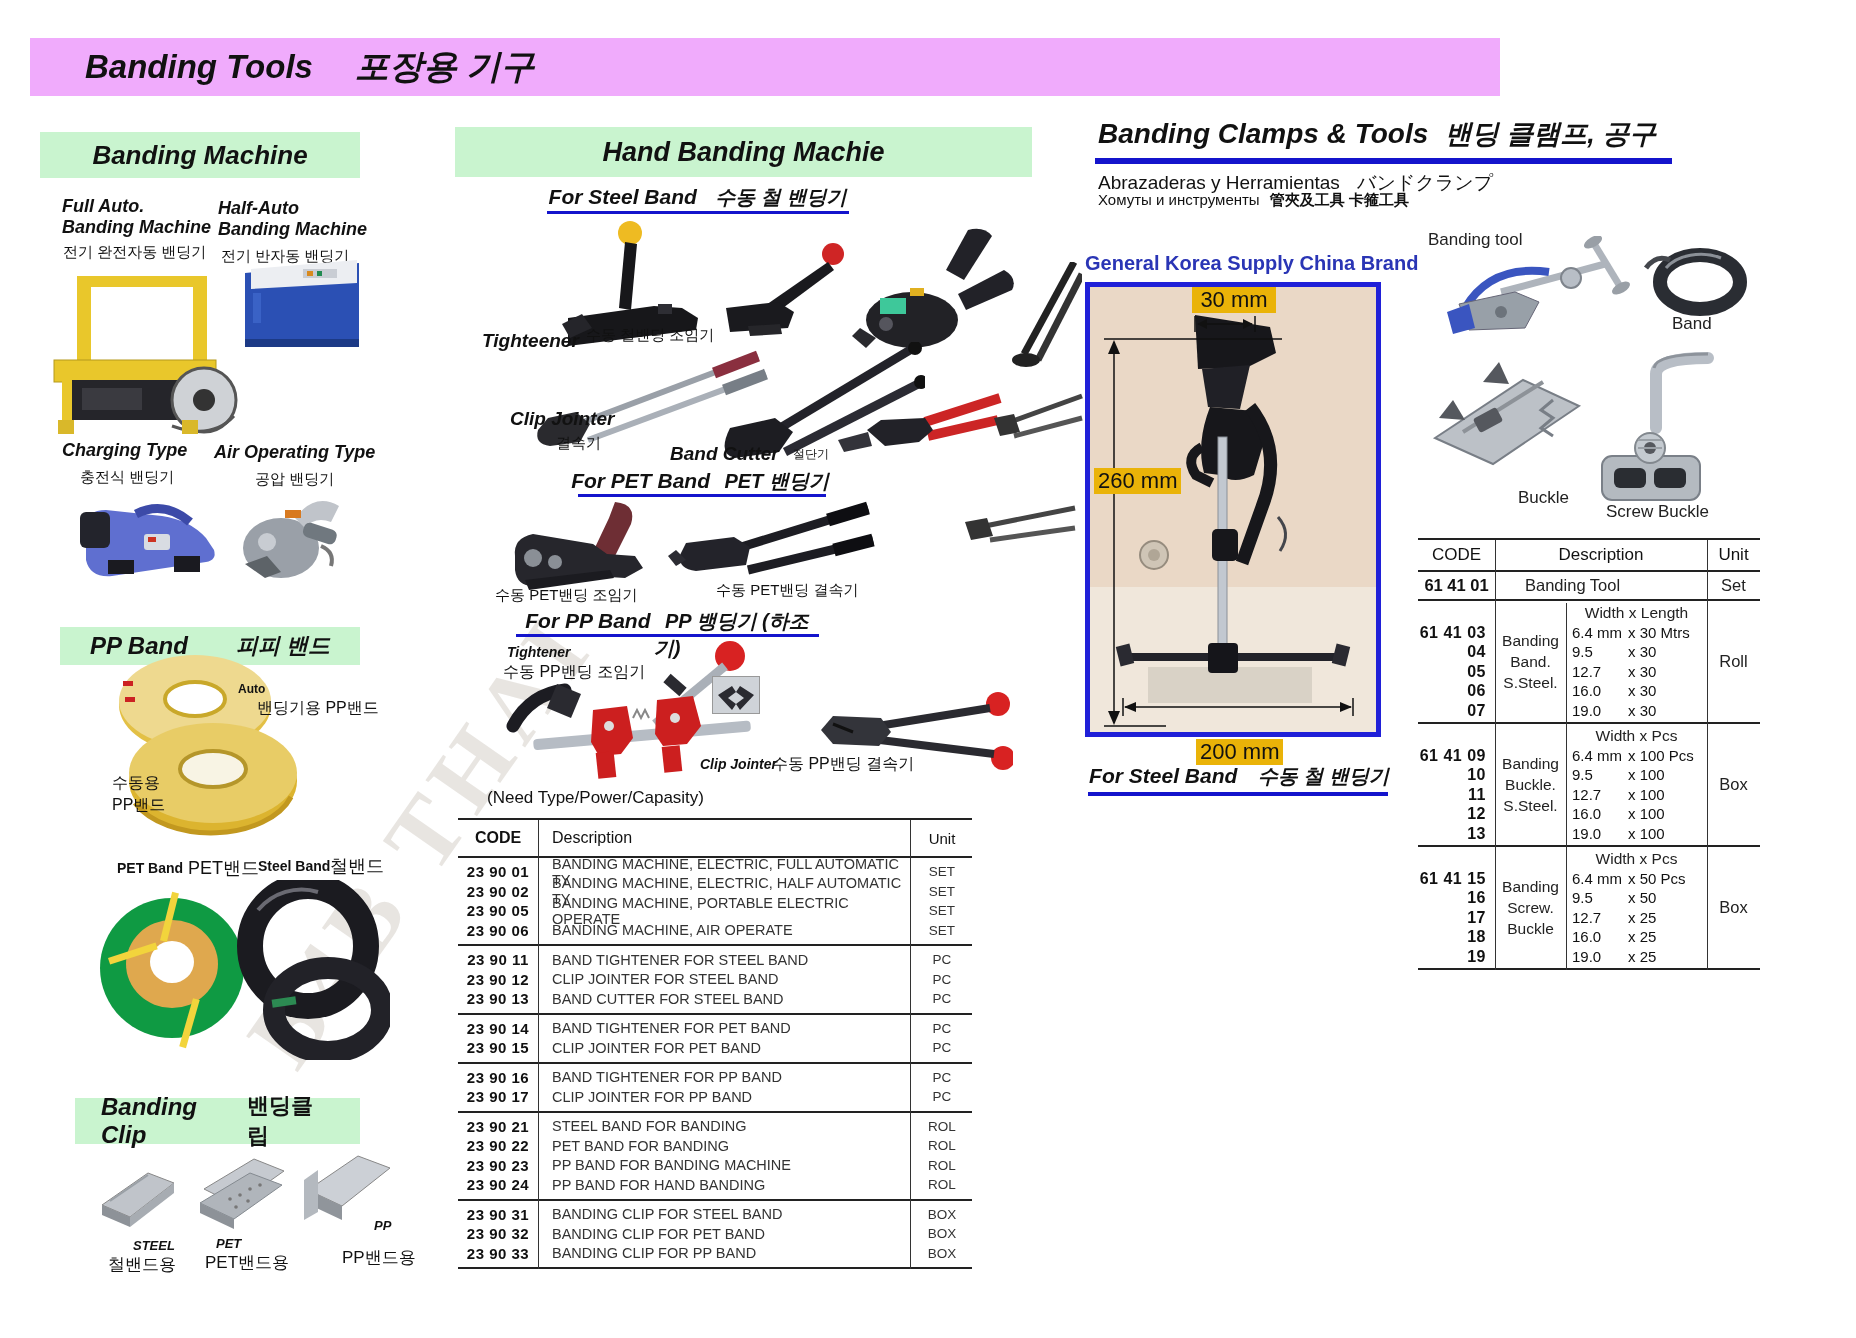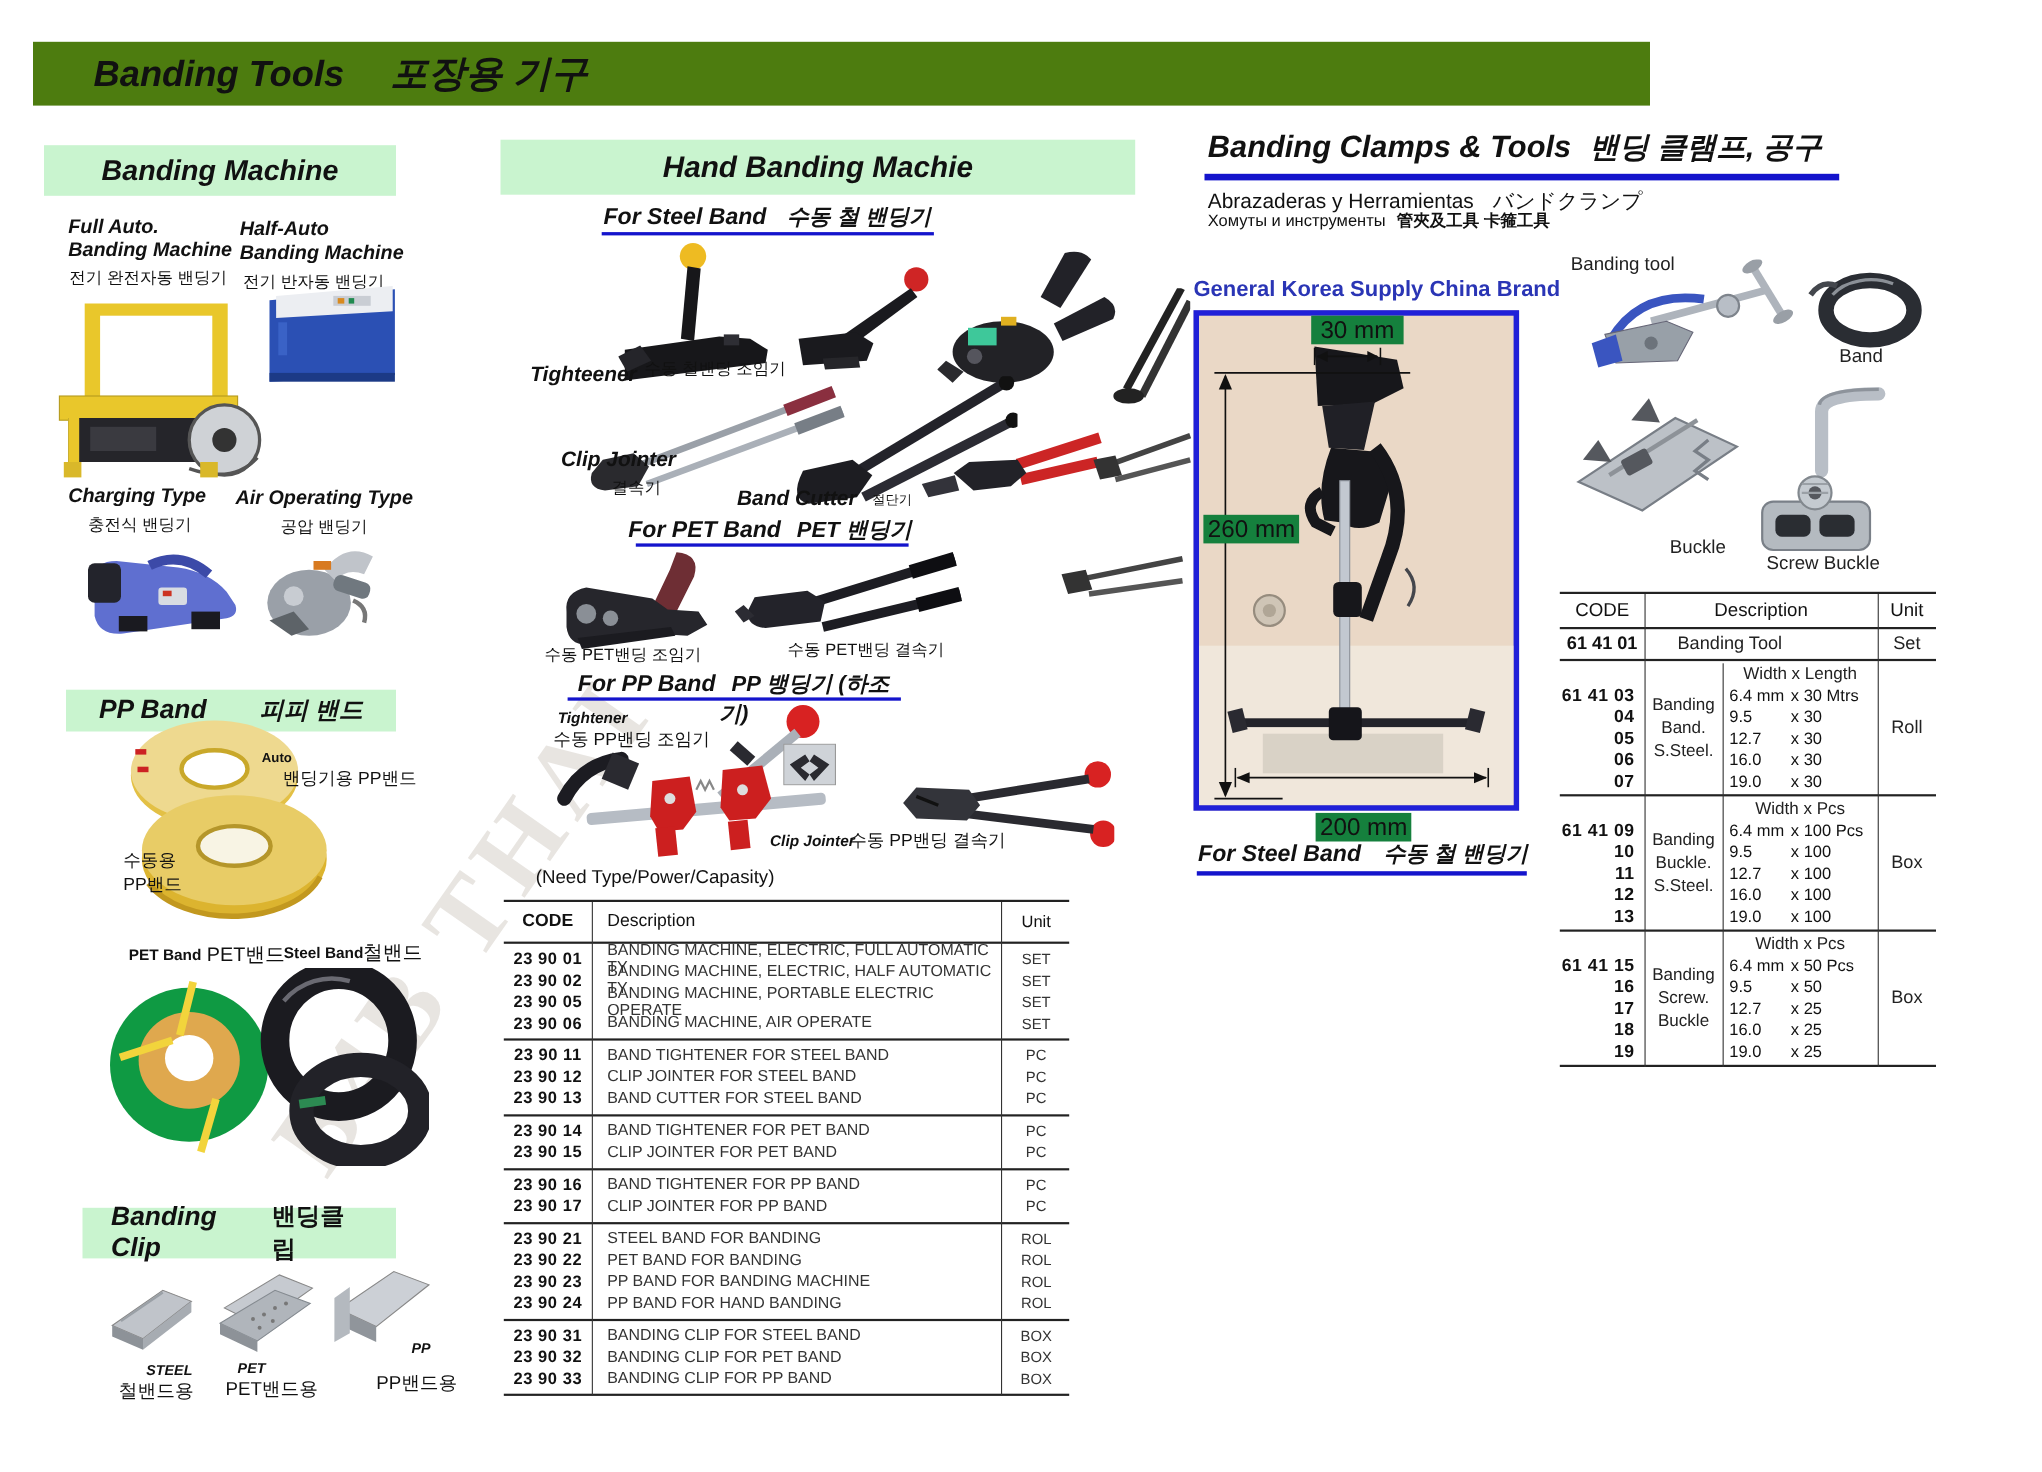--- a/index.html
+++ b/index.html
@@ -1,21 +1,21 @@
 <!DOCTYPE html>
 <html><head>
 <meta charset="utf-8">
 <style>
   html,body{margin:0;padding:0;background:#fff;}
   #page{position:relative;width:1856px;height:1338px;background:#ffffff;
         font-family:"Liberation Sans","DejaVu Sans",sans-serif;overflow:hidden;color:#111;}
   .abs{position:absolute;}
   .lbl{position:absolute;white-space:nowrap;}
   .bi{font-weight:bold;font-style:italic;}
-  .cyanbar{background:#4d7c0f;text-align:right;}
+  .cyanbar{background:#f0abfc;text-align:right;}
   .greenbar{background:#c9f4cf;}
   .bluerule{background:#1414cc;position:absolute;}
   .ctr{display:flex;align-items:center;justify-content:center;}
   
   .mtable{position:absolute;left:458px;top:818px;width:514px;border-top:2px solid #222;}
   .mhead{display:flex;height:36px;align-items:center;border-bottom:2px solid #222;}
   .mh-code{width:80px;text-align:center;font-weight:bold;font-size:16px;}
   .mh-desc{flex:1;padding-left:14px;font-size:16px;}
   .mh-unit{width:60px;text-align:center;font-size:15px;}
   .mgroup{border-bottom:2px solid #222;padding:4px 0;}
@@ -37,21 +37,21 @@
   .rgroup{display:flex;border-bottom:2px solid #222;padding:2px 0;}
   .rcodes{width:77px;text-align:right;padding-right:9px;padding-top:19.5px;box-sizing:border-box;
           font-weight:bold;font-size:16px;line-height:19.5px;letter-spacing:.5px;}
   .rdesclab{width:71px;display:flex;flex-direction:column;justify-content:center;text-align:center;
             font-size:15.5px;line-height:21px;color:#222;}
   .rspecs{width:141px;font-size:15px;line-height:19.5px;color:#111;}
   .rspech{text-align:center;font-size:15.5px;color:#222;}
   .specline{display:flex;padding-left:6px;}
   .sw{width:56px;flex:none;}
   .runit{width:53px;display:flex;align-items:center;justify-content:center;font-size:16.5px;color:#222;}
-  .dimtxt{position:absolute;font-size:22px;color:#111;background:#15803d;padding:0 4px;white-space:nowrap;}
+  .dimtxt{position:absolute;font-size:22px;color:#111;background:#eab308;padding:0 4px;white-space:nowrap;}
   .wm{position:absolute;left:110px;top:560px;width:620px;height:560px;display:flex;align-items:center;
       justify-content:center;transform:rotate(-55deg);font-size:96px;font-weight:bold;
       color:rgba(150,138,120,.22);letter-spacing:10px;font-family:"Liberation Serif",serif;}
 </style>
 </head>
 <body>
 
 <div id="page">
 
   <div class="wm">B4B THAI</div>

